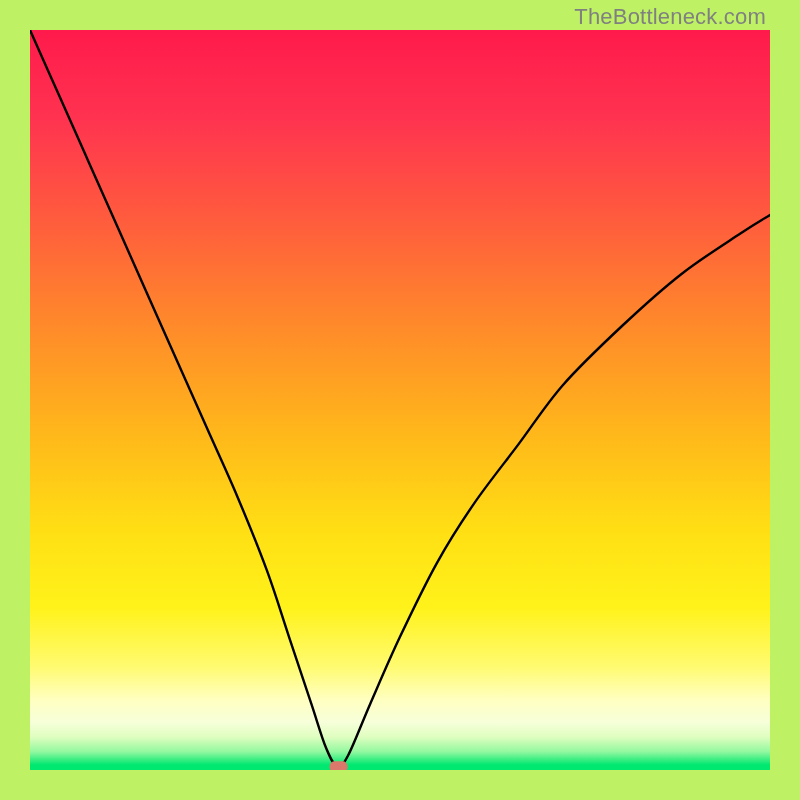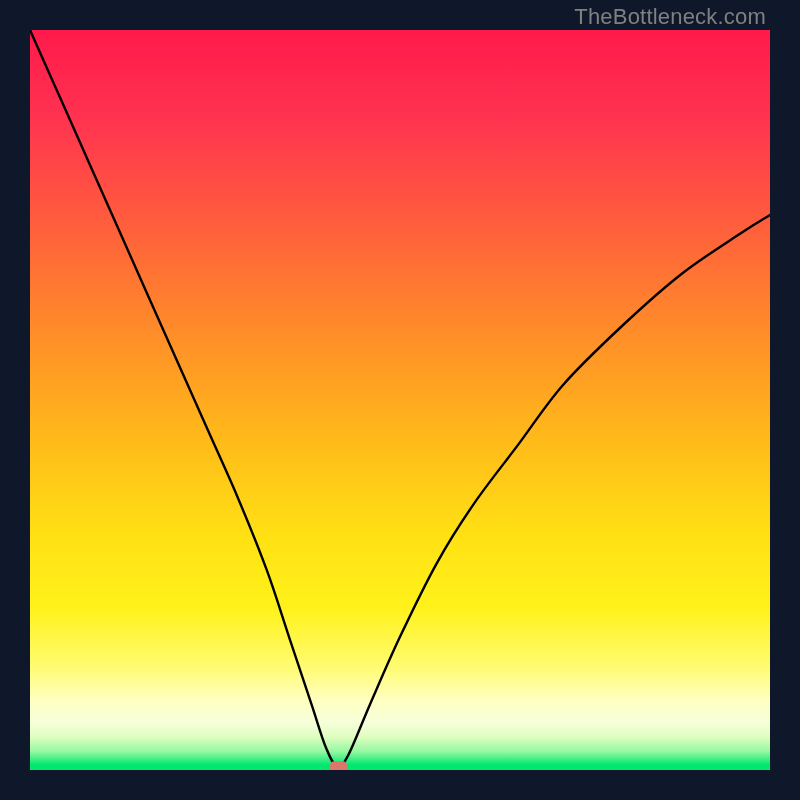--- a/index.html
+++ b/index.html
@@ -7,21 +7,21 @@
     padding: 0;
     width: 800px;
     height: 800px;
     background: #000;
     overflow: hidden;
     font-family: Arial, Helvetica, sans-serif;
   }
   .frame {
     position: absolute;
     inset: 0;
-    background: #0f172a;
+    background: #bef264;
   }
   .plot-wrap {
     position: absolute;
     left: 30px;
     top: 30px;
     width: 740px;
     height: 740px;
     background: #fff;
   }
   .gradient {

